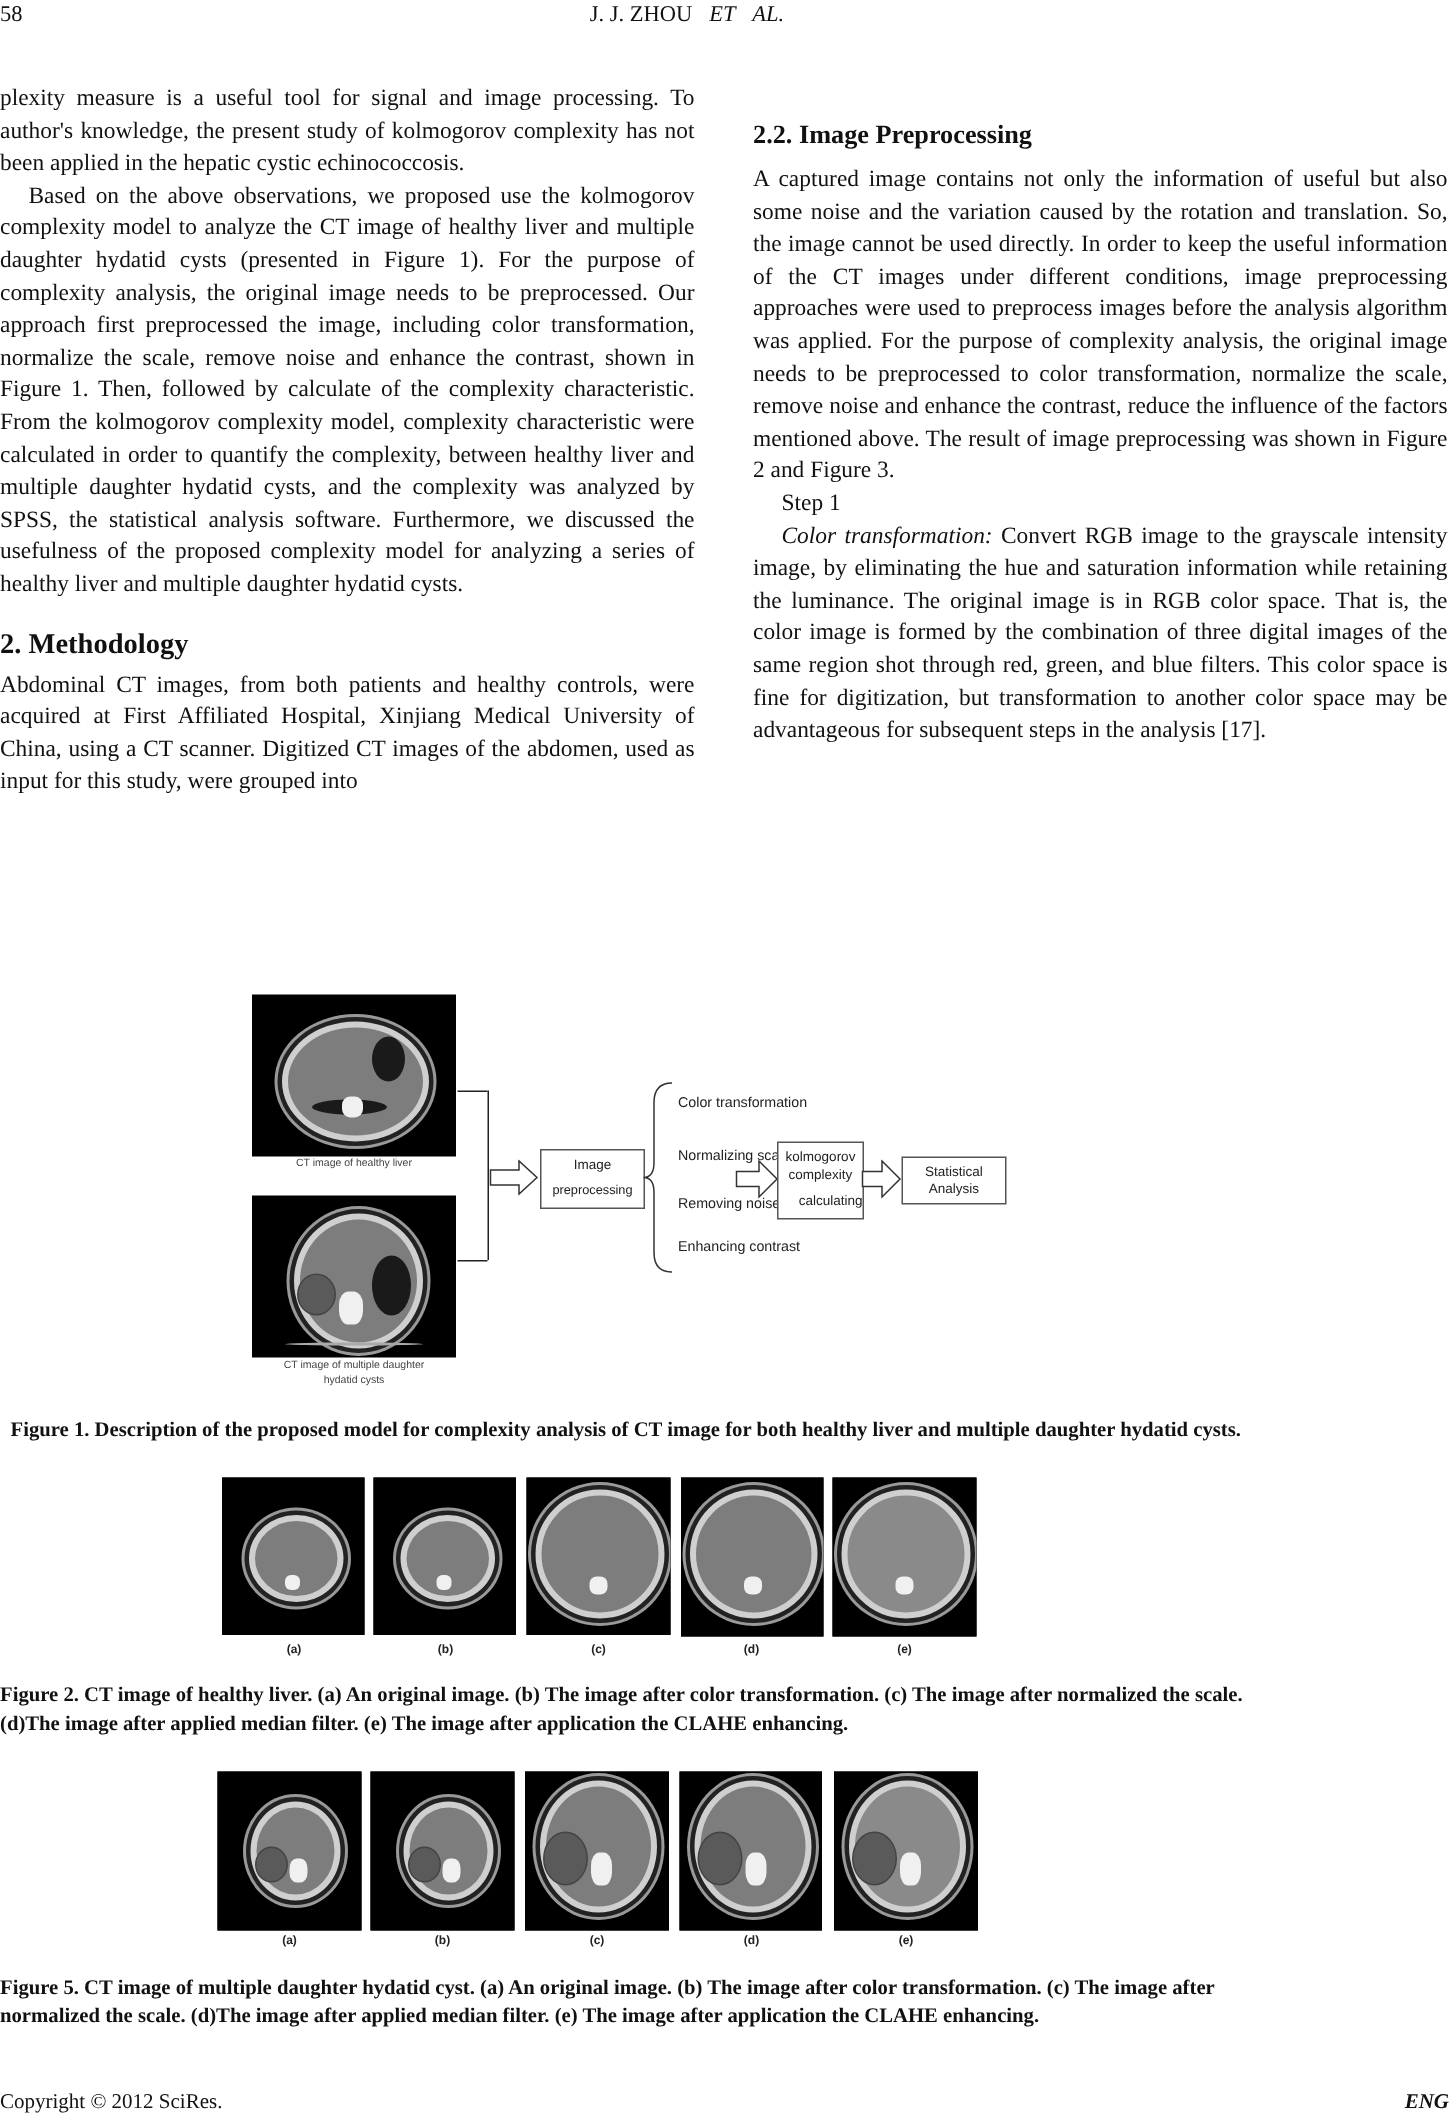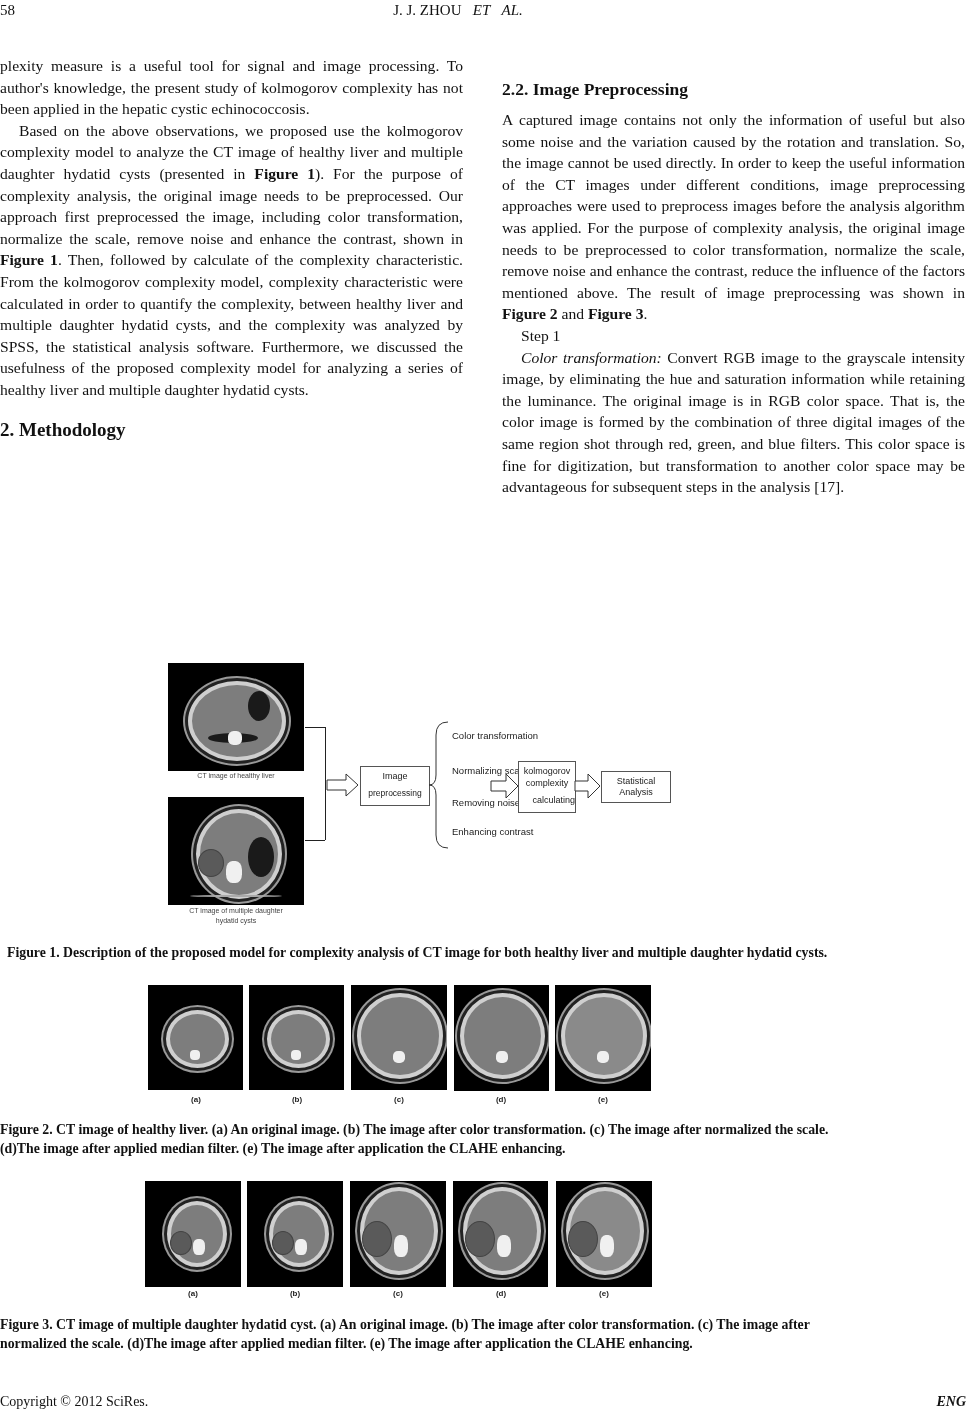--- a/index.html
+++ b/index.html
@@ -10,21 +10,21 @@
   .abs { position: absolute; }
   .header-page { left: 0; top: 2px; font-size: 15px; }
   .header-title { left: 0; width: 916px; top: 2px; text-align: center; font-size: 15px; }
   .header-title i { font-style: italic; }
 
   .col { position: absolute; font-size: 15.6px; line-height: 21.6px; text-align: justify; }
   .col-left { left: 0; top: 55px; width: 463px; }
   .col-right { left: 502px; top: 55px; width: 463px; }
   .col p { margin: 0; }
   .indent { text-indent: 19px; }
-  .col b { font-weight: bold; }
+  .col b { font-weight: normal; }
   .col i { font-style: italic; }
   .h2 { font-weight: bold; font-size: 19px; line-height: 24px; margin: 17px 0 4px 0; text-align: left; }
   .h3 { font-weight: bold; font-size: 17.5px; line-height: 22px; margin: 8px 0 9px 0; text-align: left; }
   .h3-top { margin-top: 23px; font-family: Liberation Serif, serif; }
 
   
   .fig1 { left: 160px; top: 655px; width: 650px; height: 280px; }
   .ct { position: absolute; background: #000; overflow: hidden; }
   .ct .body-ellipse { position: absolute; border-radius: 50%; background: #7d7d7d; border: 4px solid #cfcfcf; box-shadow: 0 0 0 3px #222, 0 0 0 5px #999; }
   .ct .dark { position: absolute; background: #1a1a1a; border-radius: 50%; }
@@ -51,20 +51,21 @@
 <div class="abs header-title">
   <span>J. J. ZHOU</span>
   &nbsp;&nbsp;<i>ET</i>
   &nbsp;&nbsp;<i>AL.</i>
 </div>
 
 <div class="col col-left">
   <p>plexity measure is a useful tool for signal and image processing. To author's knowledge, the present study of kolmogorov complexity has not been applied in the hepatic cystic echinococcosis.</p>
   <p class="indent"><span>Based on the above observations, we proposed use the kolmogorov complexity model to analyze the CT image of healthy liver and multiple daughter hydatid cysts (presented in </span><b>Figure 1</b><span>). For the purpose of complexity analysis, the original image needs to be preprocessed. Our approach first preprocessed the image, including color transformation, normalize the scale, remove noise and enhance the contrast, shown in </span><b>Figure 1</b><span>. Then, followed by calculate of the complexity characteristic. From the kolmogorov complexity model, complexity characteristic were calculated in order to quantify the complexity, between healthy liver and multiple daughter hydatid cysts, and the complexity was analyzed by SPSS, the statistical analysis software. Furthermore, we discussed the usefulness of the proposed complexity model for analyzing a series of healthy liver and multiple daughter hydatid cysts.</span></p>
   <div class="h2">2. Methodology</div>
+  <p>Abdominal CT images, from both patients and healthy controls, were acquired at First Affiliated Hospital, Xinjiang Medical University of China, using a CT scanner. Digitized CT images of the abdomen, used as input for this study, were grouped into</p>
 </div>
 
 <div class="col col-right">
   <div class="h3 h3-top">2.2. Image Preprocessing</div>
   <p><span>A captured image contains not only the information of useful but also some noise and the variation caused by the rotation and translation. So, the image cannot be used directly. In order to keep the useful information of the CT images under different conditions, image preprocessing approaches were used to preprocess images before the analysis algorithm was applied. For the purpose of complexity analysis, the original image needs to be preprocessed to color transformation, normalize the scale, remove noise and enhance the contrast, reduce the influence of the factors mentioned above. The result of image preprocessing was shown in </span><b>Figure 2</b><span> and </span><b>Figure 3</b><span>.</span></p>
   <p class="indent">Step 1</p>
   <p class="indent"><i>Color transformation:</i><span> Convert RGB image to the grayscale intensity image, by eliminating the hue and saturation information while retaining the luminance. The original image is in RGB color space. That is, the color image is formed by the combination of three digital images of the same region shot through red, green, and blue filters. This color space is fine for digitization, but transformation to another color space may be advantageous for subsequent steps in the analysis [17].</span></p>
 </div>
 
 <div class="abs fig1">
@@ -221,18 +222,18 @@
     <div class="ct" style="left:0;top:0;width:96px;height:106px;">
         <div class="body-ellipse" style="left:10px; top:6px; width:70px; height:80px; background:#8a8a8a;"></div>
         <div class="cyst" style="left:12px; top:40px; width:28px; height:34px;"></div>
         <div class="spine" style="left:44px; top:54px; width:14px; height:22px;"></div>
       </div>
   </div>
   <div class="panel-label" style="left:444px; top:119px;">(e)</div>
 </div>
 
 <div class="caption" style="left:0; top:1315px; width:968px;">
-  <div>Figure 3. CT image of multiple daughter hydatid cyst. (a) An original image. (b) The image after color transformation. (c) The image after</div>
+  <div>Figure 5. CT image of multiple daughter hydatid cyst. (a) An original image. (b) The image after color transformation. (c) The image after</div>
   <div>normalized the scale. (d)The image after applied median filter. (e) The image after application the CLAHE enhancing.</div>
 </div>
 
 <div class="abs footer-left">Copyright © 2012 SciRes.</div>
 <div class="abs footer-right">ENG</div>
 
 </body></html>

